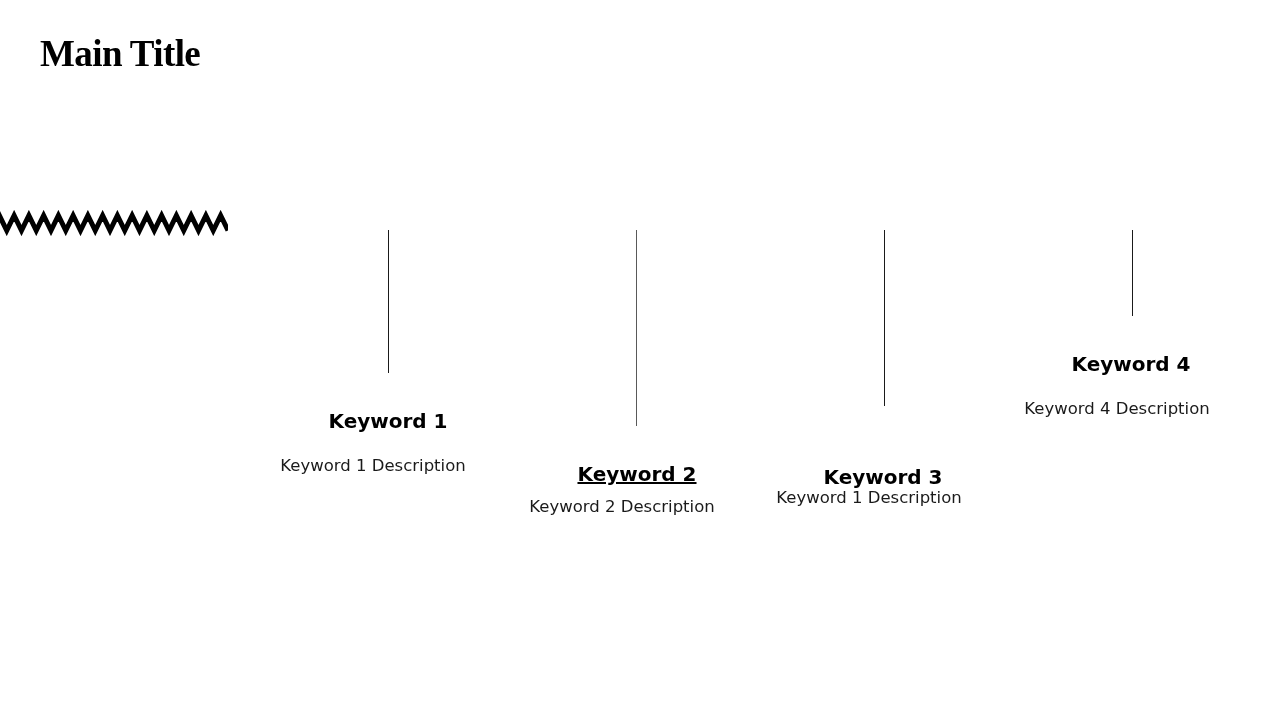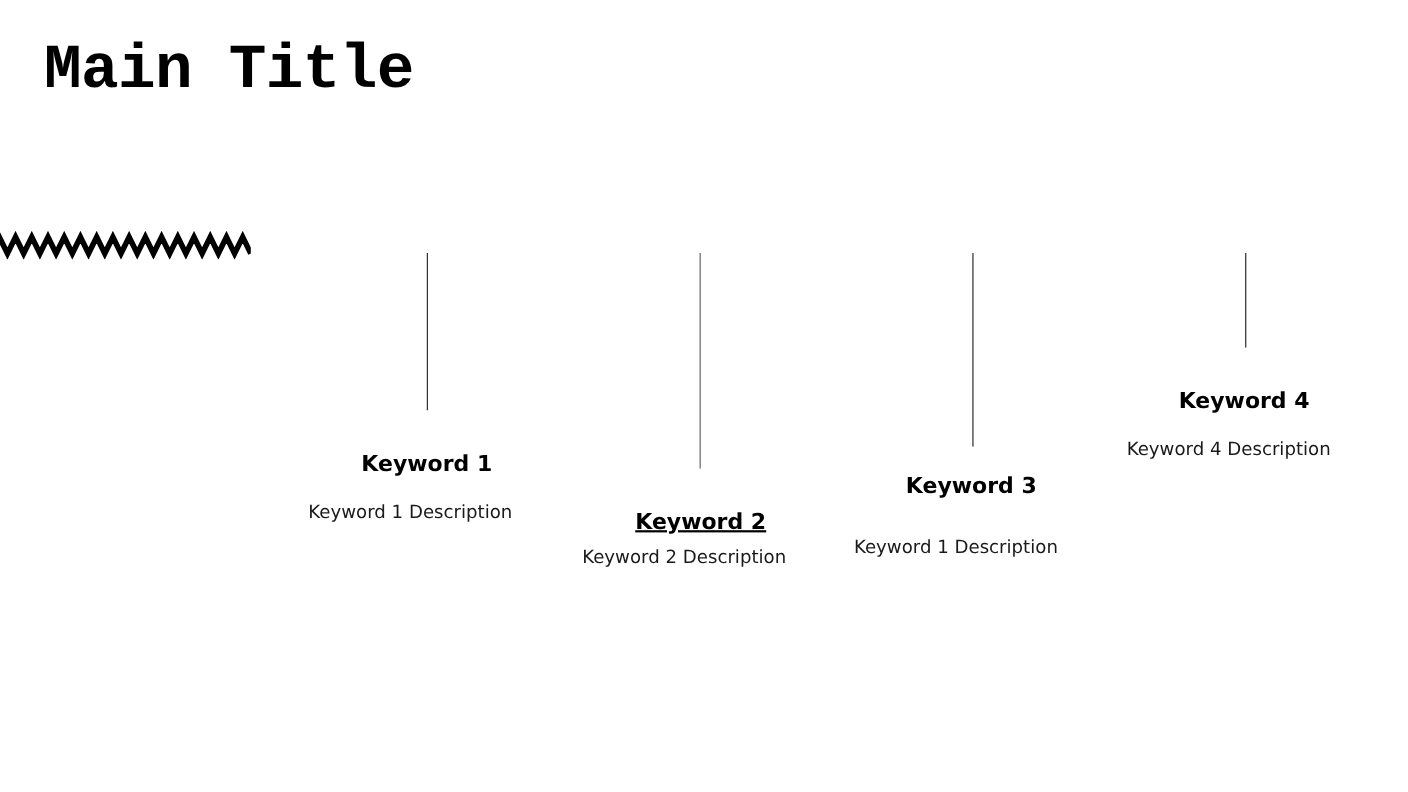--- a/index.html
+++ b/index.html
@@ -18,22 +18,22 @@
     width: 1280px;
     height: 720px;
     background: #ffffff;
   }
 
   
   #main-title {
     position: absolute;
     left: 40px;
     top: 34px;
-    font-family: Liberation Mono, monospace;
-    font-size: 57px;
+    font-family: Liberation Serif, serif;
+    font-size: 37px;
     font-weight: 700;
     letter-spacing: -0.6px;
     color: #000000;
     line-height: 1.1;
     white-space: nowrap;
   }
 
   
   #zigzag {
     position: absolute;
@@ -99,21 +99,21 @@
         <div class="tl-title" style="left: 188px; top: 409px; width: 400px;">Keyword 1</div>
         <div class="tl-desc" style="left: 173px; top: 456px; width: 400px;">Keyword 1 Description</div>
       </div>
       <div class="tl-item">
         <div class="tl-stem" style="left: 636px; top: 230px; height: 196px; background: rgb(89, 89, 89);"></div>
         <div class="tl-title" style="left: 437px; top: 462px; width: 400px; text-decoration: underline;">Keyword 2</div>
         <div class="tl-desc" style="left: 422px; top: 497px; width: 400px;">Keyword 2 Description</div>
       </div>
       <div class="tl-item">
         <div class="tl-stem" style="left: 884px; top: 230px; height: 176px; background: rgb(26, 26, 26);"></div>
-        <div class="tl-title" style="left: 683px; top: 429px; width: 400px;">Keyword 3</div>
+        <div class="tl-title" style="left: 683px; top: 465px; width: 400px;">Keyword 3</div>
         <div class="tl-desc" style="left: 669px; top: 488px; width: 400px;">Keyword 1 Description</div>
       </div>
       <div class="tl-item">
         <div class="tl-stem" style="left: 1132px; top: 230px; height: 86px; background: rgb(26, 26, 26);"></div>
         <div class="tl-title" style="left: 931px; top: 352px; width: 400px;">Keyword 4</div>
         <div class="tl-desc" style="left: 917px; top: 399px; width: 400px;">Keyword 4 Description</div>
       </div>
     </div>
 
 </div>

